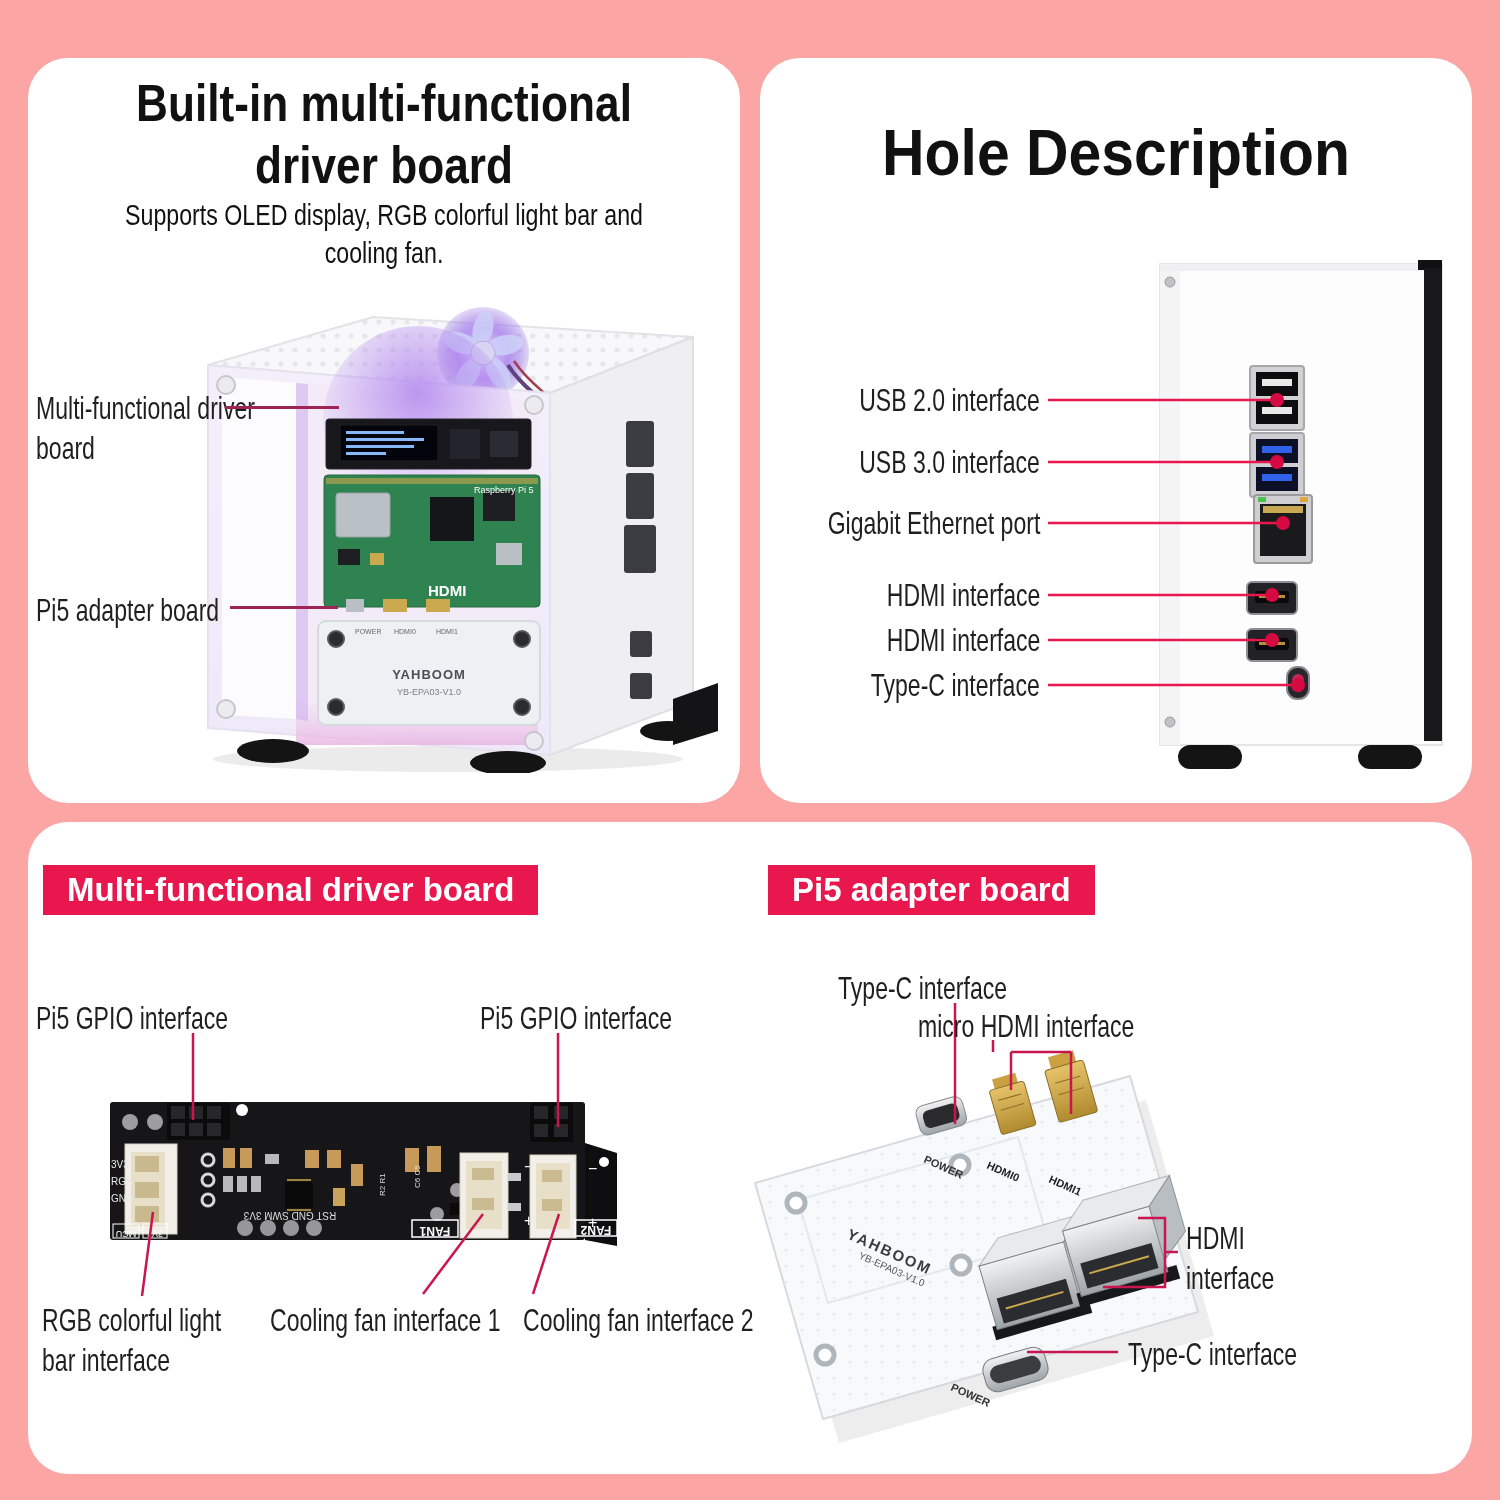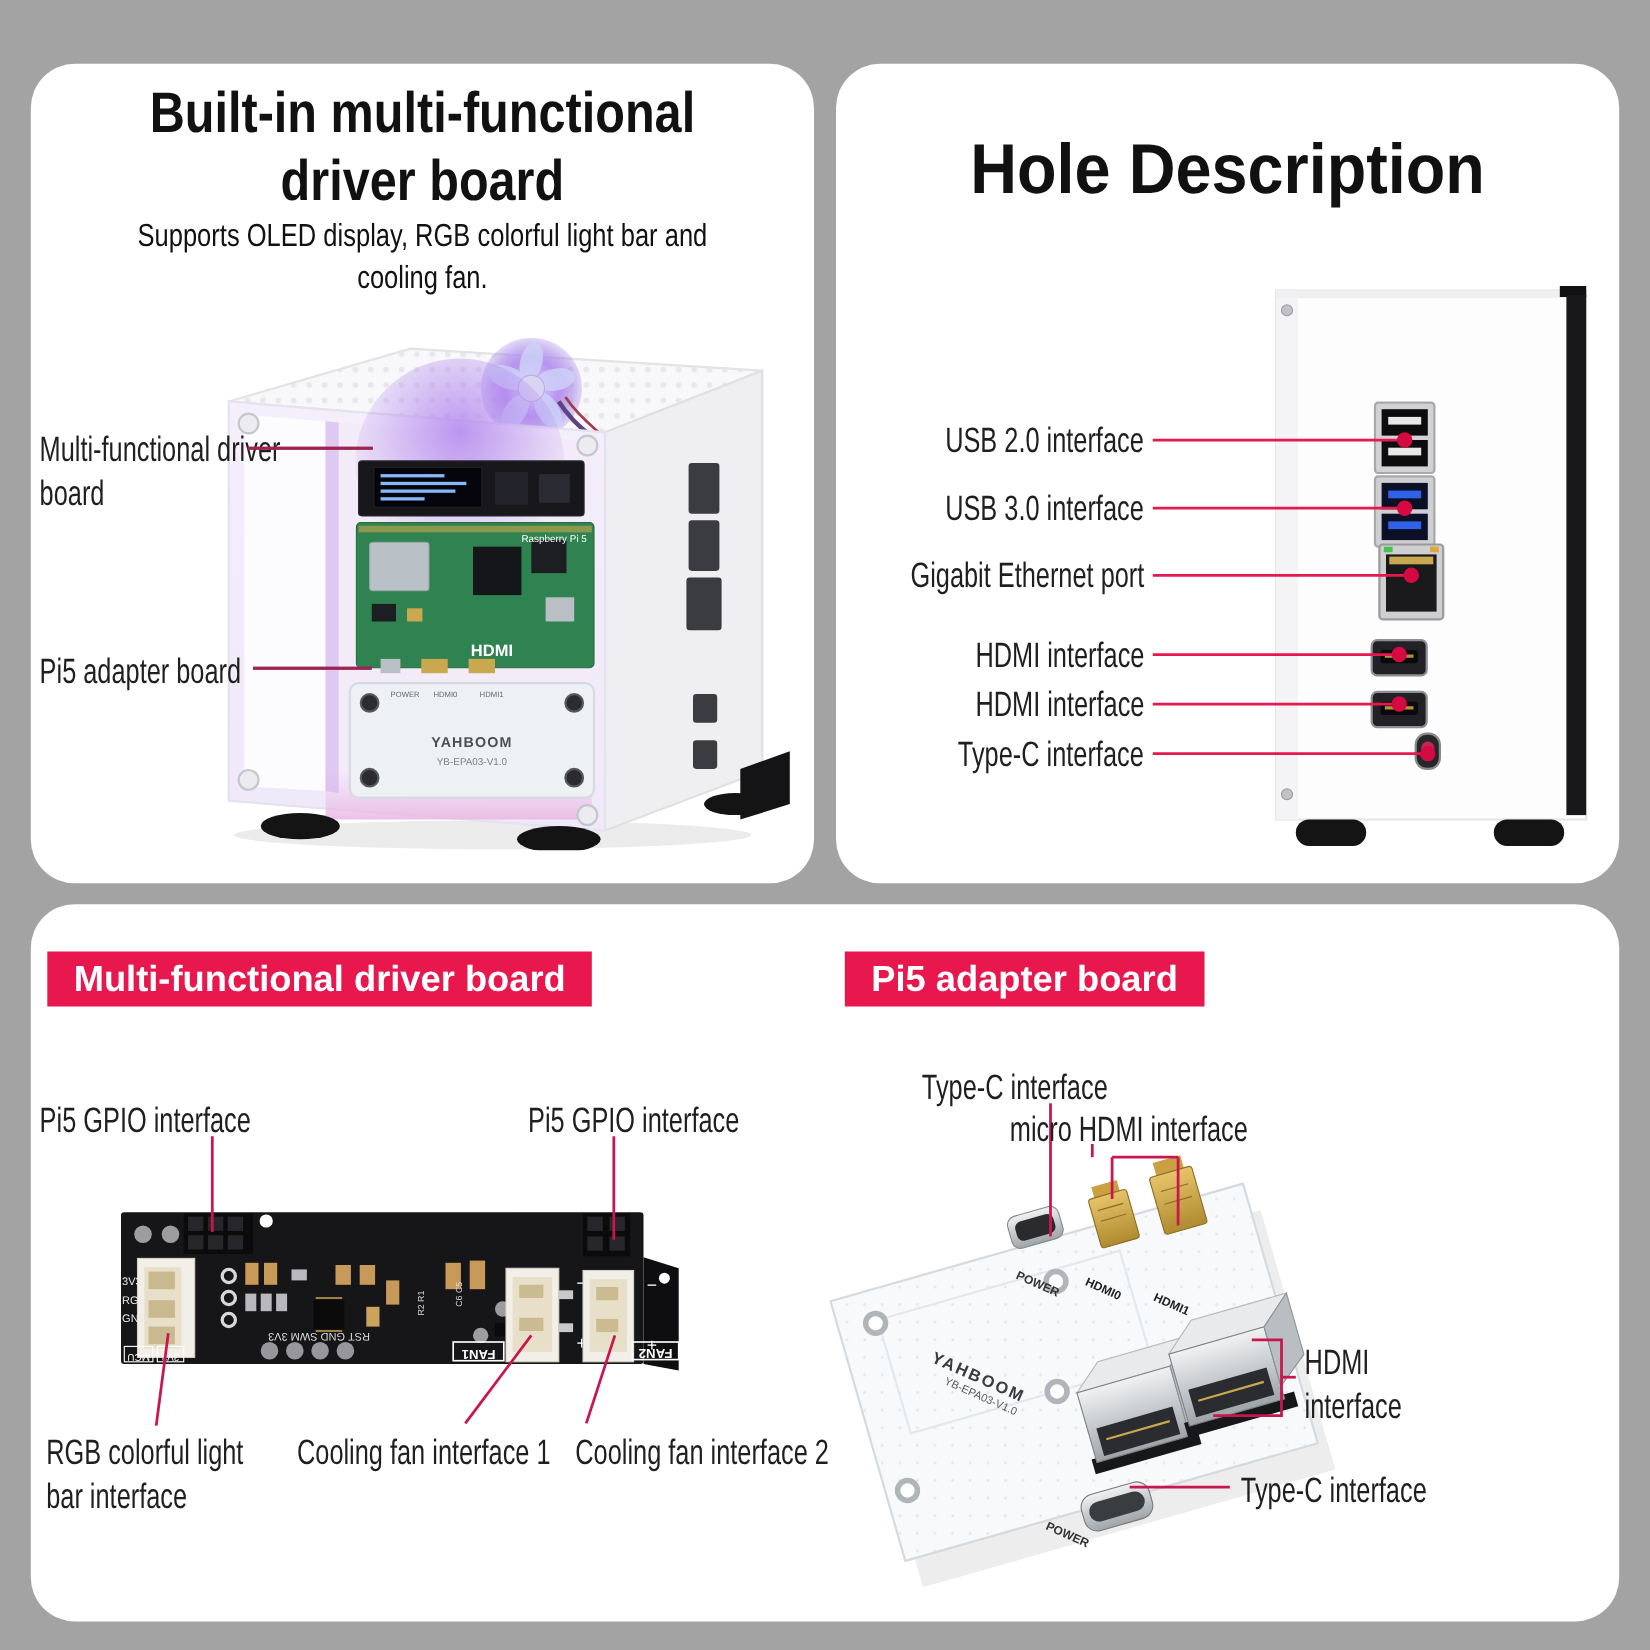--- a/index.html
+++ b/index.html
@@ -1,16 +1,16 @@
 <!DOCTYPE html>
 <html><head>
 <meta charset="utf-8">
 <style>
   html,body{margin:0;padding:0;background:#e9e9e9;font-family:"Liberation Sans",sans-serif;color:#1d1d1f;}
-  #canvas{position:relative;width:1500px;height:1500px;background:#a3a3a3;overflow:hidden;}
+  #canvas{position:relative;width:1500px;height:1500px;background:#fca5a5;overflow:hidden;}
   .panel{position:absolute;background:#ffffff;border-radius:40px;}
   #panel-tl{left:28px;top:58px;width:712px;height:745px;}
   #panel-tr{left:760px;top:58px;width:712px;height:745px;}
   #panel-bottom{left:28px;top:822px;width:1444px;height:652px;}
   .big-title{position:absolute;left:0;width:100%;text-align:center;font-weight:bold;color:#111;}
   #tl-title{top:14px;font-size:52px;line-height:62px;transform:scaleX(.85);}
   #tr-title{top:60px;font-size:64px;line-height:70px;transform:scaleX(.92);}
   #tl-subtitle{position:absolute;top:138px;left:31px;width:650px;text-align:center;font-size:29px;line-height:38px;color:#111;transform:scaleX(.8);font-weight:500;}
   .ann{position:absolute;font-size:32px;line-height:40px;color:#1f1f1f;}
   .cond-l{transform:scaleX(.72);transform-origin:left center;}

